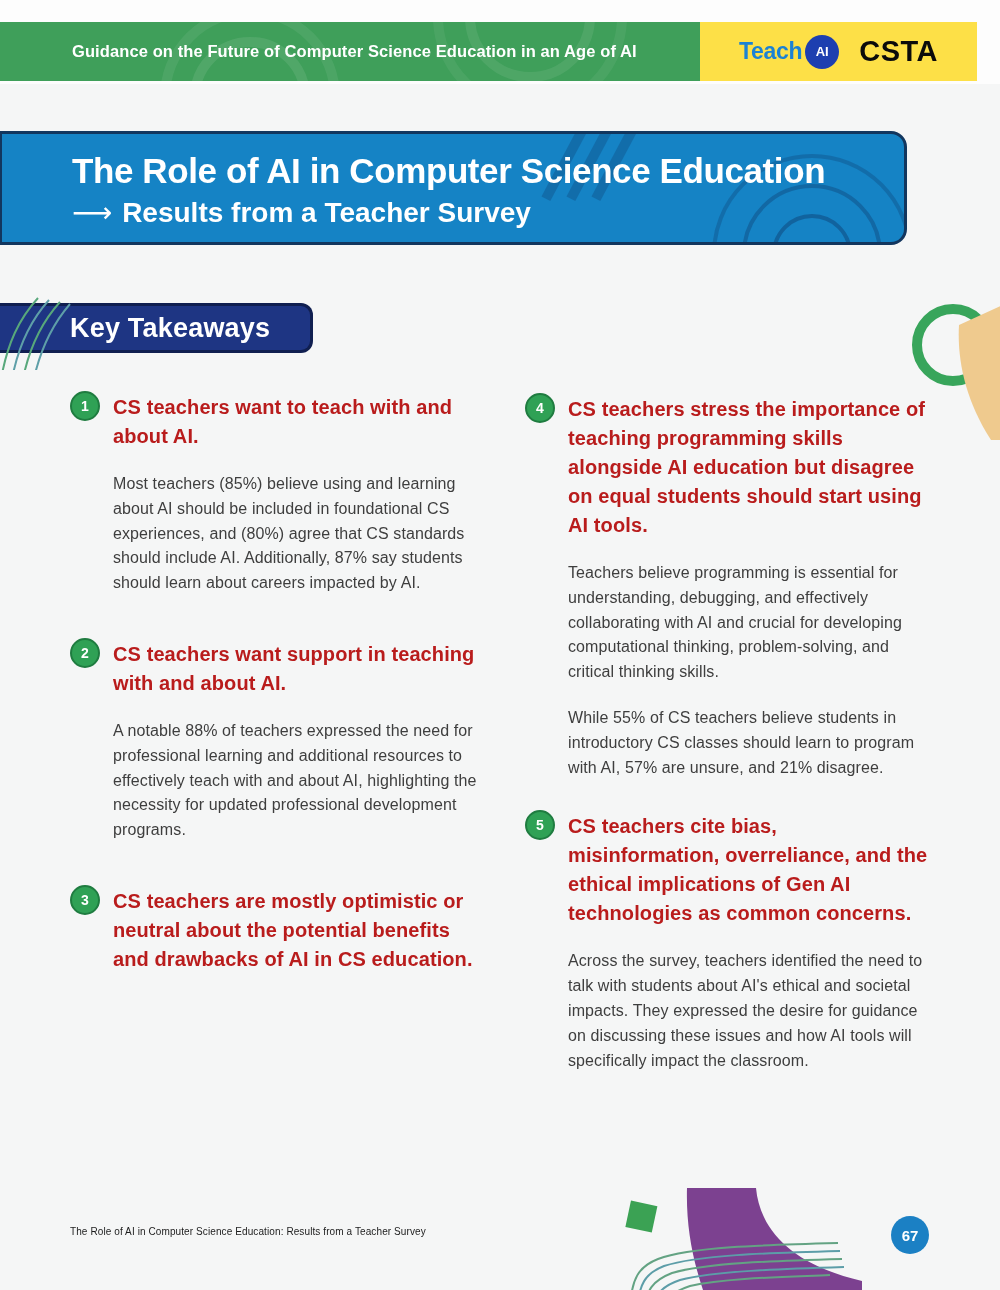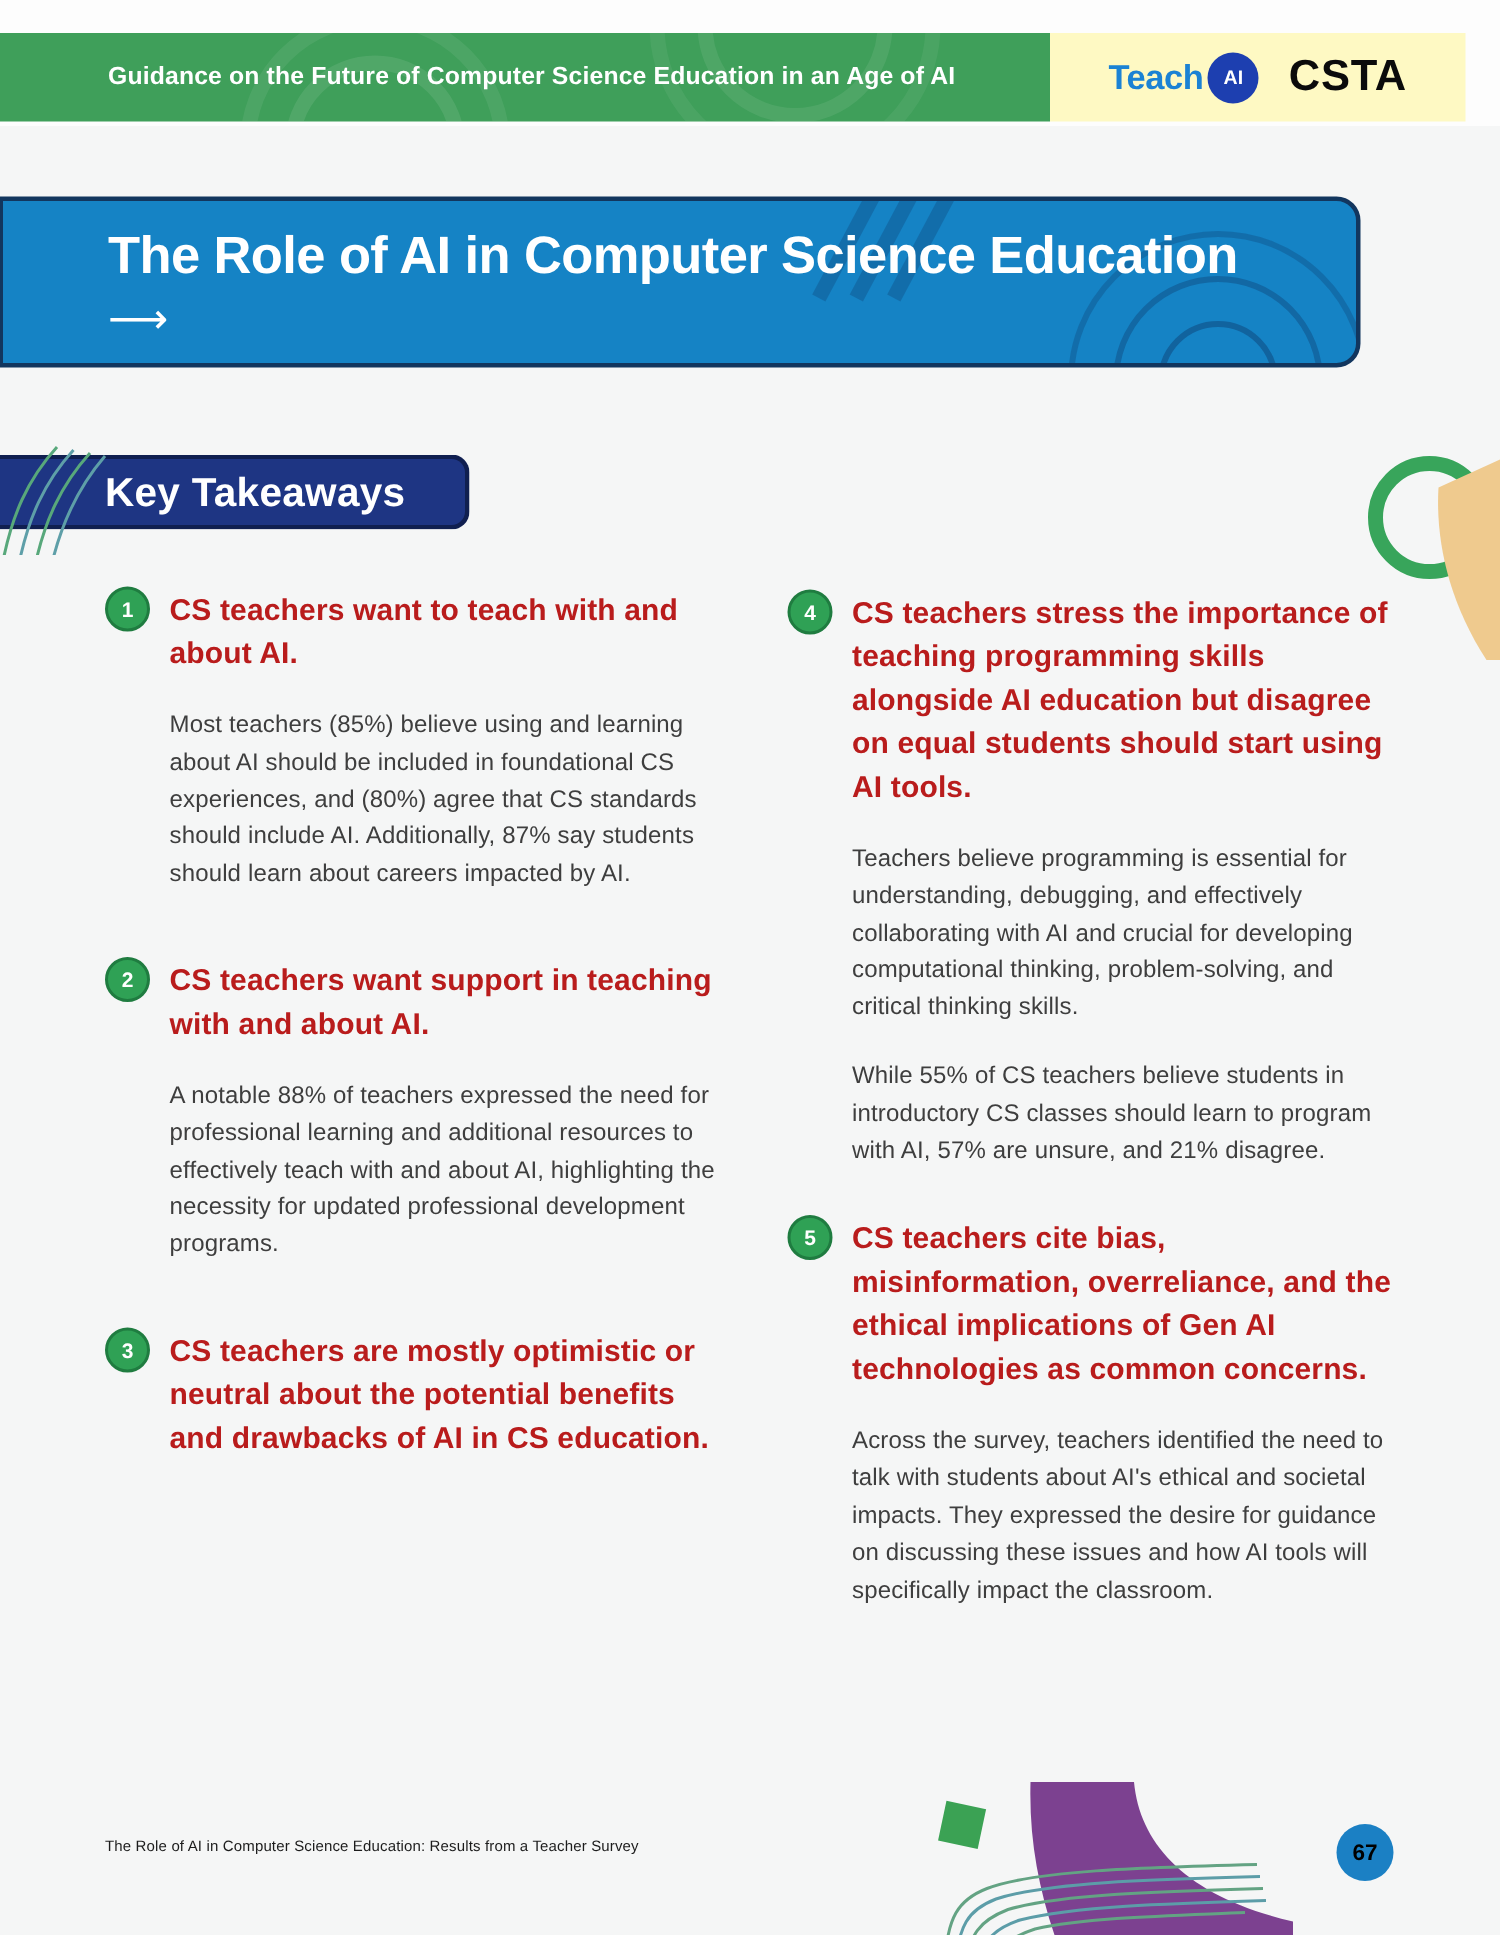--- a/index.html
+++ b/index.html
@@ -13,21 +13,21 @@
   .green-bar {
     position:absolute; top:22px; left:0; width:700px; height:59px;
     background:#3f9f5a; color:#ffffff; overflow:hidden;
   }
   .green-bar .bar-title {
     position:absolute; left:72px; top:0; line-height:59px;
     font-size:16.5px; font-weight:bold; letter-spacing:.1px; white-space:nowrap;
   }
   .logo-panel {
     position:absolute; top:22px; left:700px; width:277px; height:59px;
-    background:#fef9c3; display:flex; align-items:center; justify-content:center; gap:20px;
+    background:#fde047; display:flex; align-items:center; justify-content:center; gap:20px;
   }
   .teachai { display:flex; align-items:center; gap:3px; }
   .teachai .teach-word { color:#1b82d4; font-weight:bold; font-size:23px; letter-spacing:-.3px; }
   .teachai .ai-badge {
     width:34px; height:34px; border-radius:50%; background:#1d3fb0; color:#fff;
     font-weight:bold; font-size:13px; display:flex; align-items:center; justify-content:center;
   }
   .csta-word { color:#0b0b0b; font-weight:900; font-size:29px; letter-spacing:.5px; }
   
   .title-box {
@@ -61,21 +61,21 @@
     margin-top:-2px;
   }
   .tk-content { flex:1; }
   .tk-heading { font-size:20px; font-weight:bold; color:#b91c1c; line-height:1.45; letter-spacing:.1px; }
   .tk-para { font-size:16px; color:#3e3e3e; line-height:1.55; margin-top:21px; letter-spacing:.1px; }
   
   .footer-text { position:absolute; left:70px; top:1226px; font-size:10px; color:#1c1c1c; letter-spacing:.1px; }
   .footer-deco { position:absolute; left:600px; top:1185px; }
   .page-num {
     position:absolute; left:891px; top:1216px; width:38px; height:38px; border-radius:50%;
-    background:#1b80c4; color:#000000; font-size:15px; font-weight:bold;
+    background:#1b80c4; color:#ffffff; font-size:15px; font-weight:bold;
     display:flex; align-items:center; justify-content:center;
   }
 </style>
 </head>
 <body>
 
 <div class="page">
 
   <div class="header-white-band"></div>
   <div class="green-bar">
@@ -100,20 +100,21 @@
       <circle cx="810" cy="120" r="38" fill="none" stroke="rgba(13,60,110,0.45)" stroke-width="4"></circle>
       <circle cx="810" cy="120" r="68" fill="none" stroke="rgba(13,60,110,0.38)" stroke-width="4"></circle>
       <circle cx="810" cy="120" r="98" fill="none" stroke="rgba(13,60,110,0.30)" stroke-width="4"></circle>
       <rect x="560" y="-20" width="10" height="90" fill="rgba(13,60,110,0.30)" transform="rotate(28 565 25)"></rect>
       <rect x="585" y="-20" width="10" height="90" fill="rgba(13,60,110,0.30)" transform="rotate(28 590 25)"></rect>
       <rect x="610" y="-20" width="10" height="90" fill="rgba(13,60,110,0.30)" transform="rotate(28 615 25)"></rect>
     </svg>
     <div class="title-line1">The Role of AI in Computer Science Education</div>
     <div class="title-line2">
       <span class="arrow">⟶</span>
+      <span>Results from a Teacher Survey</span>
     </div>
   </div>
 
   <div class="kt-pill">
     <span>Key Takeaways</span>
   </div>
   <svg class="kt-arcs" width="74" height="76">
     <path d="M2,80 C8,50 18,26 38,4" fill="none" stroke="#58a87b" stroke-width="2"></path>
     <path d="M13,80 C19,52 29,28 49,6" fill="none" stroke="#5e9fa8" stroke-width="2"></path>
     <path d="M24,80 C30,54 40,30 60,8" fill="none" stroke="#58a87b" stroke-width="2"></path>

